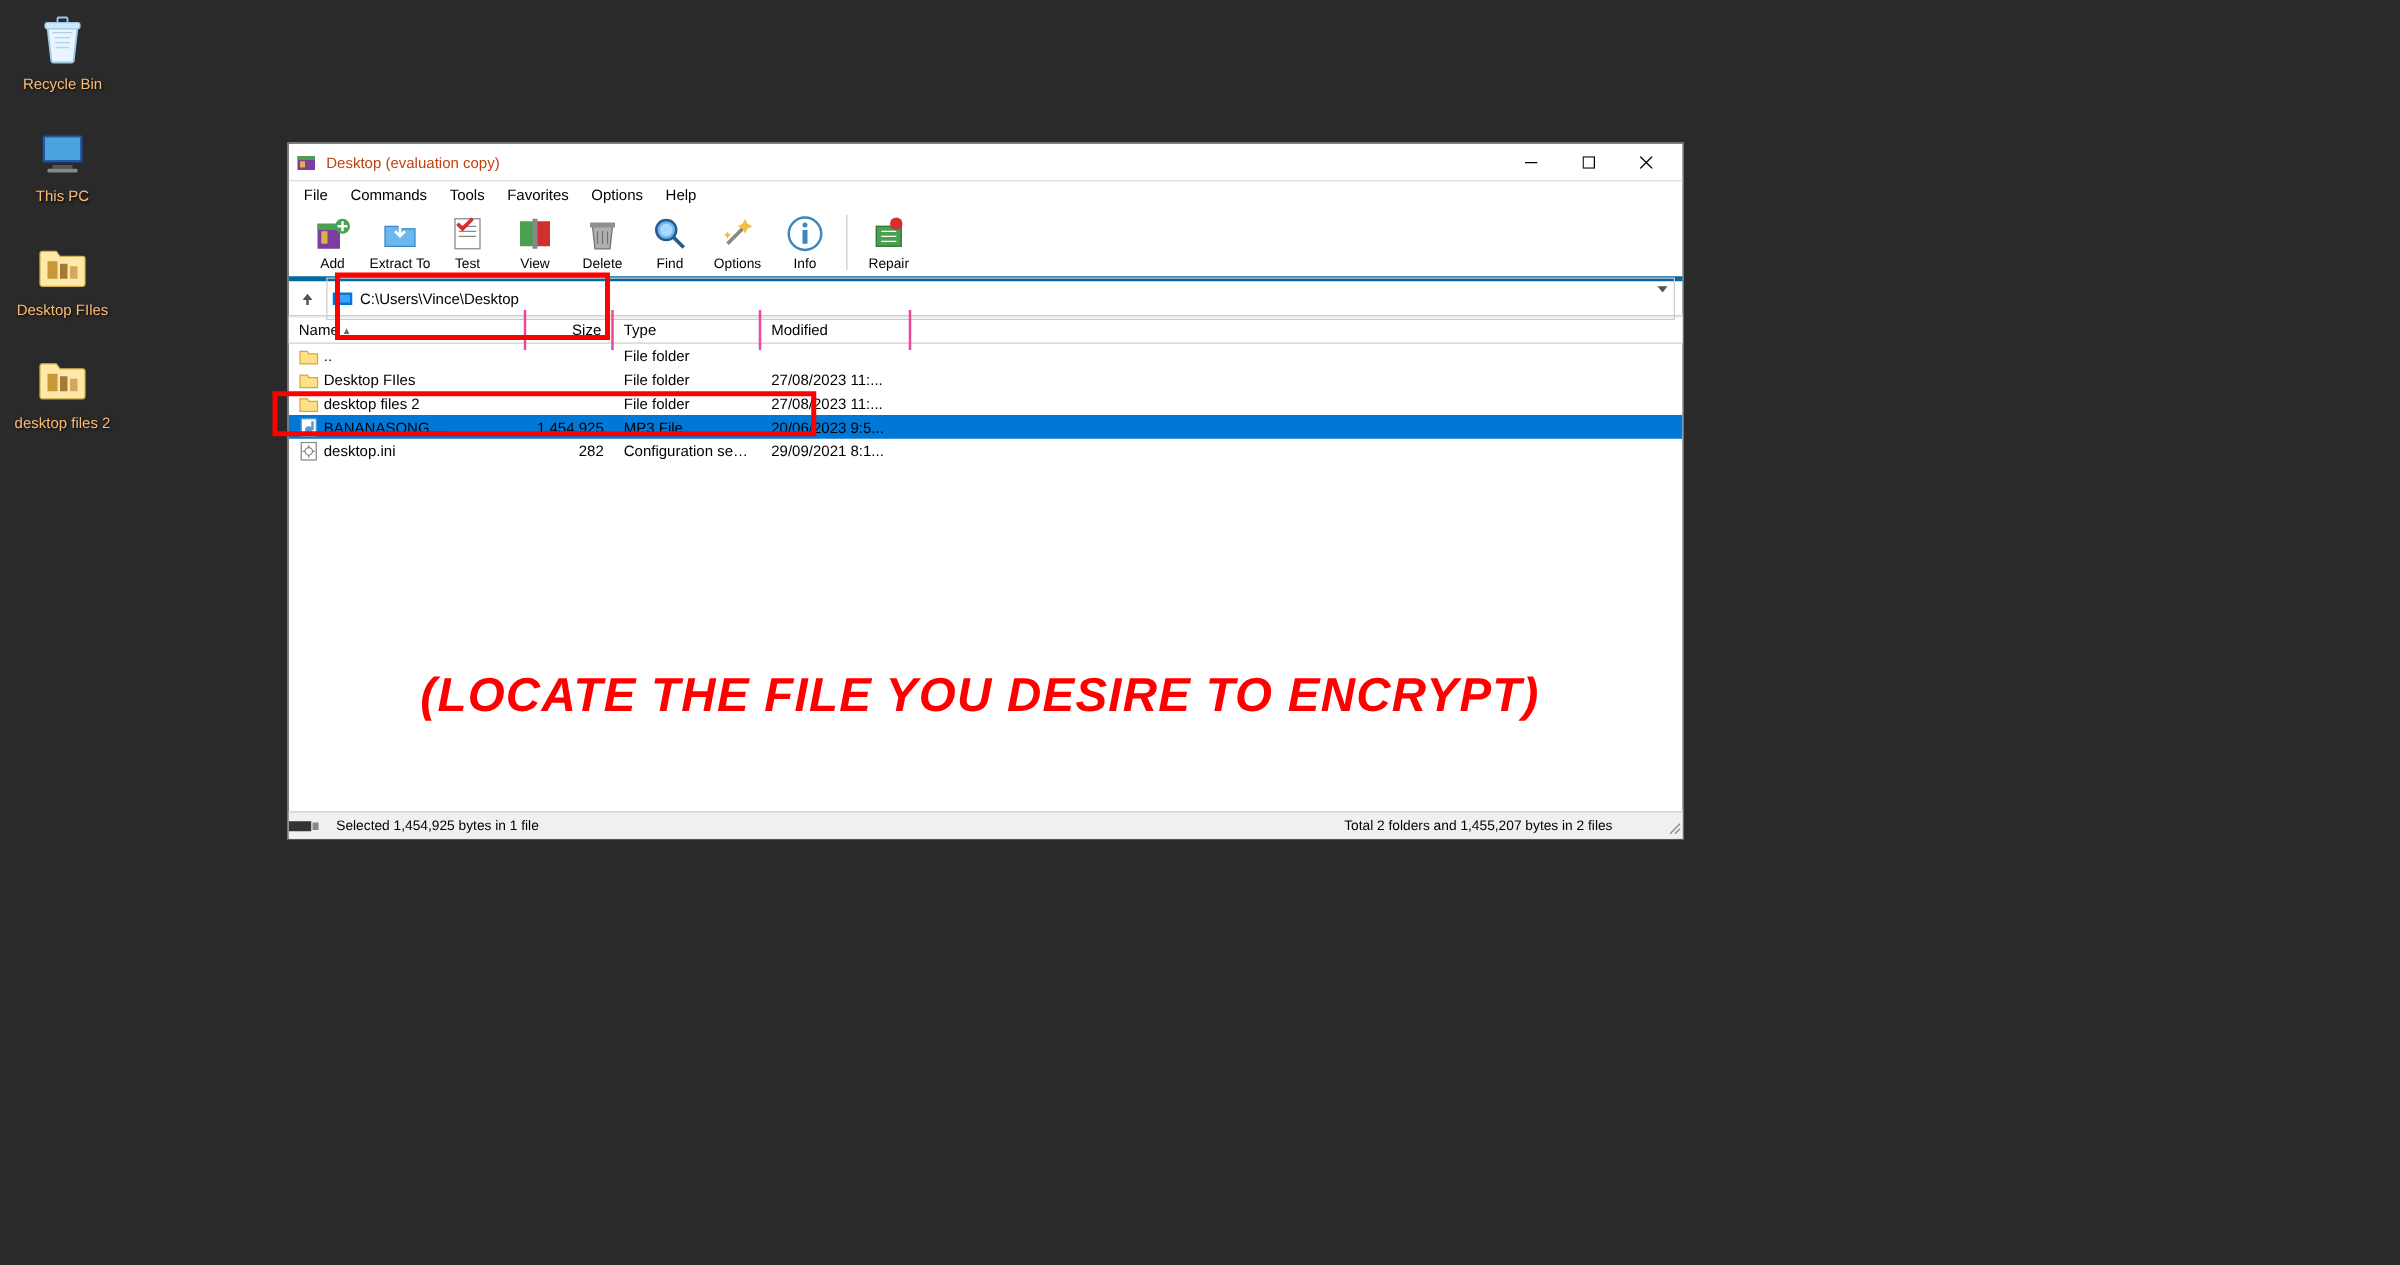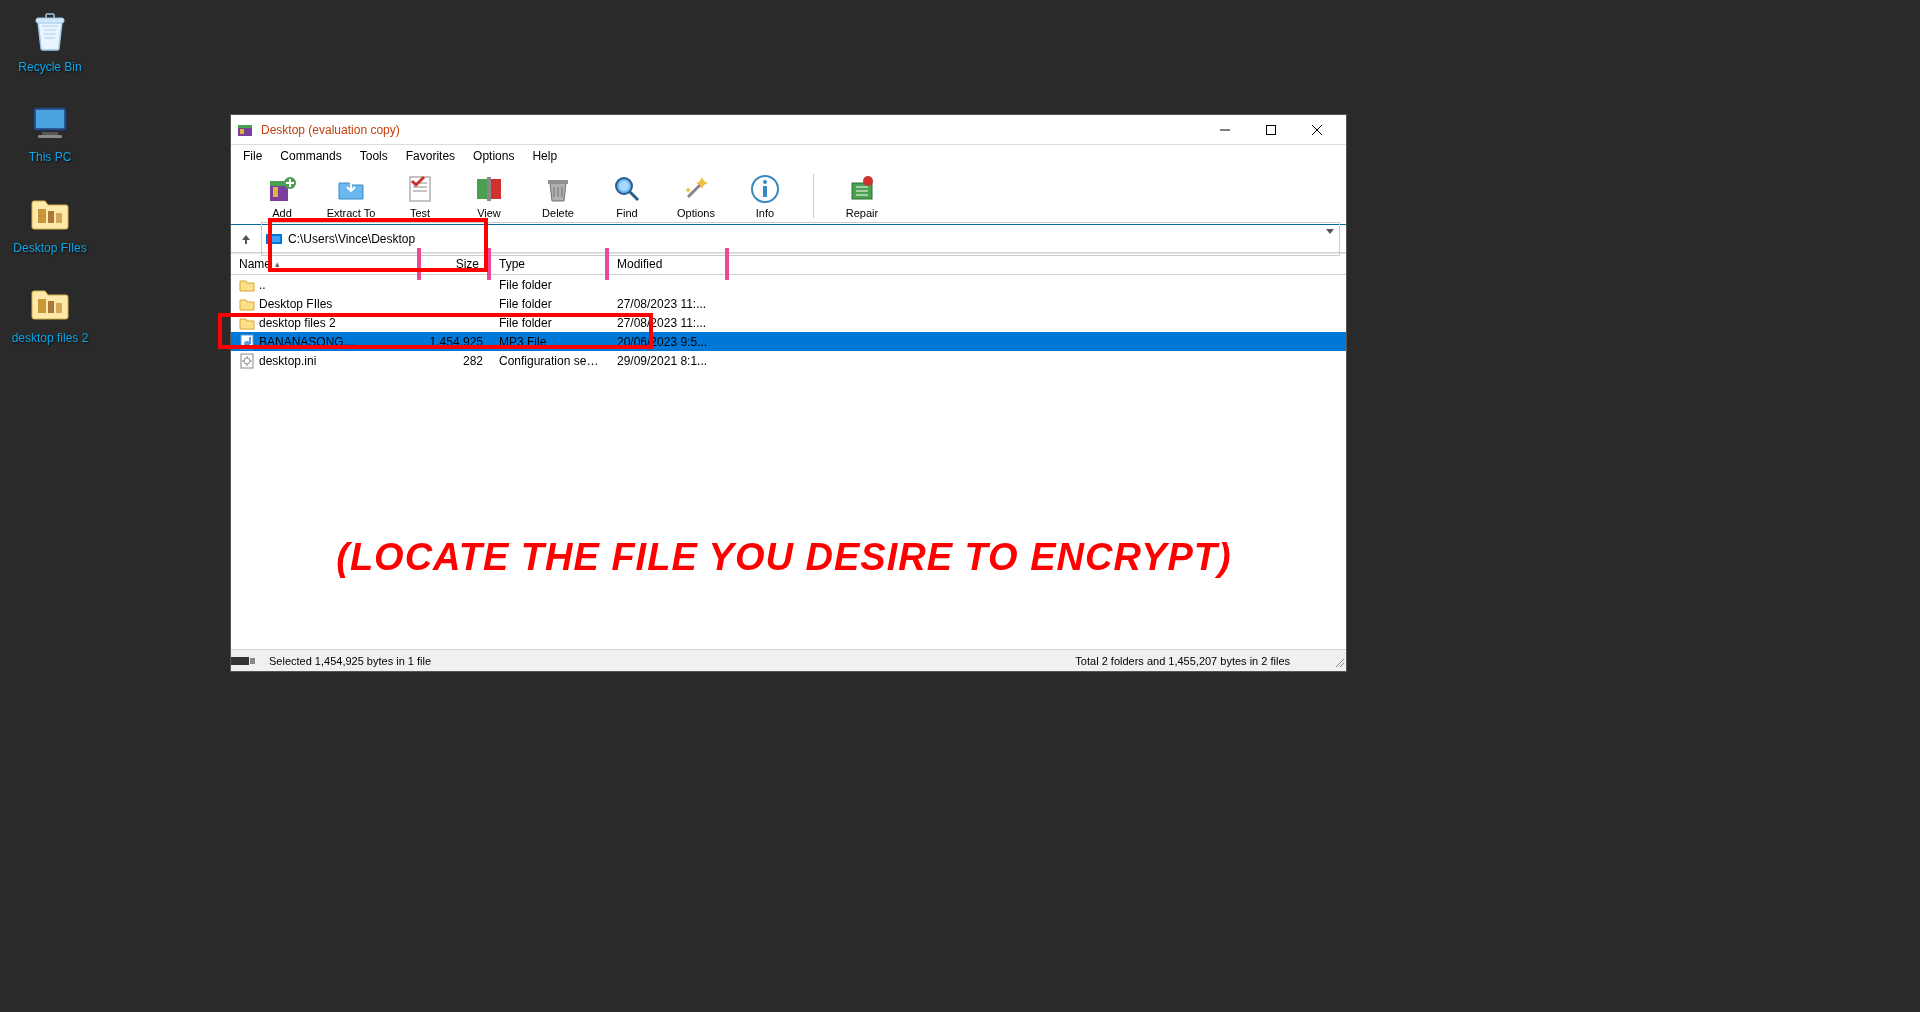--- a/index.html
+++ b/index.html
@@ -2,44 +2,44 @@
 <html><head>
 <meta charset="utf-8">
 <style>
 * { margin: 0; padding: 0; box-sizing: border-box; font-family: "Segoe UI", Tahoma, sans-serif; }
 body { background: #2a2a2a; width: 1920px; height: 1012px; overflow: hidden; position: relative; }
 
 
 .desktop-icons { position: absolute; top: 8px; left: 4px; display: flex; flex-direction: column; gap: 24px; }
 .desktop-icon { width: 92px; display: flex; flex-direction: column; align-items: center; gap: 4px; cursor: pointer; }
 .desktop-icon .ic { width: 48px; height: 48px; display: flex; align-items: center; justify-content: center; }
-.desktop-icon .lbl { color: #0ea5e9; font-size: 12px; text-align: center; line-height: 1.2; text-shadow: 1px 1px 2px rgba(0,0,0,.8); }
+.desktop-icon .lbl { color: #fdba74; font-size: 12px; text-align: center; line-height: 1.2; text-shadow: 1px 1px 2px rgba(0,0,0,.8); }
 
 
 .window { position: absolute; left: 230px; top: 114px; width: 1117px; height: 558px; background: #fff; border: 1px solid #555; display: flex; flex-direction: column; }
 .titlebar { height: 30px; display: flex; align-items: center; padding: 0 6px; border-bottom: 1px solid #ddd; }
 .titlebar .app-ic { width: 16px; height: 16px; margin-right: 8px; }
 .titlebar .title { flex: 1; font-size: 12px; color: #c2410c; }
 .winbtn { width: 46px; height: 28px; display: flex; align-items: center; justify-content: center; cursor: pointer; }
 
 .menubar { height: 22px; display: flex; align-items: center; padding: 0 4px; gap: 2px; font-size: 12px; }
 .menubar .mitem { padding: 2px 8px; cursor: pointer; }
 
-.toolbar { height: 58px; display: flex; align-items: center; padding: 0 24px; gap: 15px; border-bottom: 1px solid #0369a1; }
+.toolbar { height: 58px; display: flex; align-items: center; padding: 0 8px; gap: 0; border-bottom: 4px solid #0369a1; }
 .tbtn { width: 54px; height: 54px; display: flex; flex-direction: column; align-items: center; justify-content: center; gap: 2px; cursor: pointer; font-size: 11px; color: #000; }
 .tbtn .tic { width: 32px; height: 32px; display:flex; align-items:center; justify-content:center; }
 .tsep { width: 1px; height: 44px; background: #ccc; margin: 0 6px; }
 
 .addrbar { height: 28px; display: flex; align-items: center; padding: 0 6px; gap: 6px; border-bottom: 1px solid #d0d0d0; position: relative; }
 .addrbar .up { width: 18px; height: 18px; cursor: pointer; display:flex; align-items:center; justify-content:center; }
 .addrfield { flex: 1; height: 22px; border: 1px solid #ccc; display: flex; align-items: center; padding: 16px 4px; font-size: 12px; gap: 6px; position: relative; }
 .addrfield .drop { position:absolute; right:4px; top:3px; cursor:pointer; }
 
 .listhdr { height: 22px; display: flex; align-items: center; border-bottom: 1px solid #d0d0d0; border-top: 1px solid #e8e8e8; font-size: 12px; color: #000; background: #fff; }
-.listhdr .col { padding: 16px 8px; border-right: 4px solid #ec4899; height: 100%; display: flex; align-items: center; cursor: pointer; position: relative; }
+.listhdr .col { padding: 16px 8px; border-right: 2px solid #ec4899; height: 100%; display: flex; align-items: center; cursor: pointer; position: relative; }
 .col-name { width: 190px; }
 .col-size { width: 70px; justify-content: flex-end; }
 .col-type { width: 118px; }
 .col-mod  { width: 120px; }
 .sort-caret { margin-left: 4px; font-size: 9px; color: #666; }
 
 .filelist { flex: 1; overflow: auto; font-size: 12px; position: relative; }
 .row { height: 19px; display: flex; align-items: center; cursor: pointer; }
 .row.sel { background: #0078d7; color: #000000; }
 .row .c { padding: 0 8px; overflow: hidden; white-space: nowrap; text-overflow: ellipsis; }

